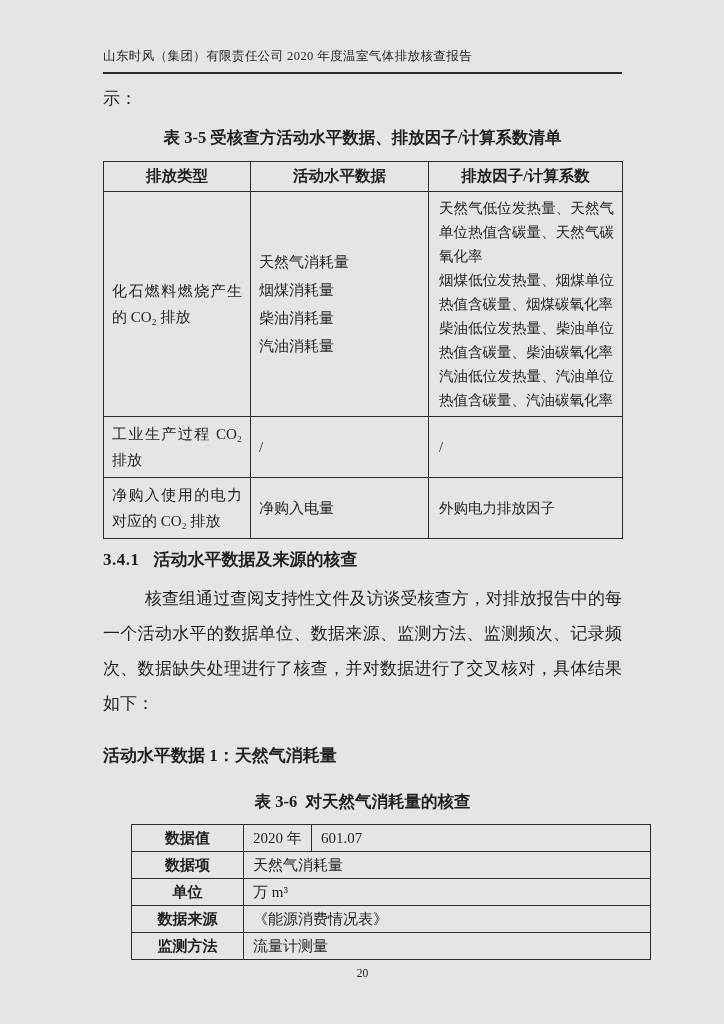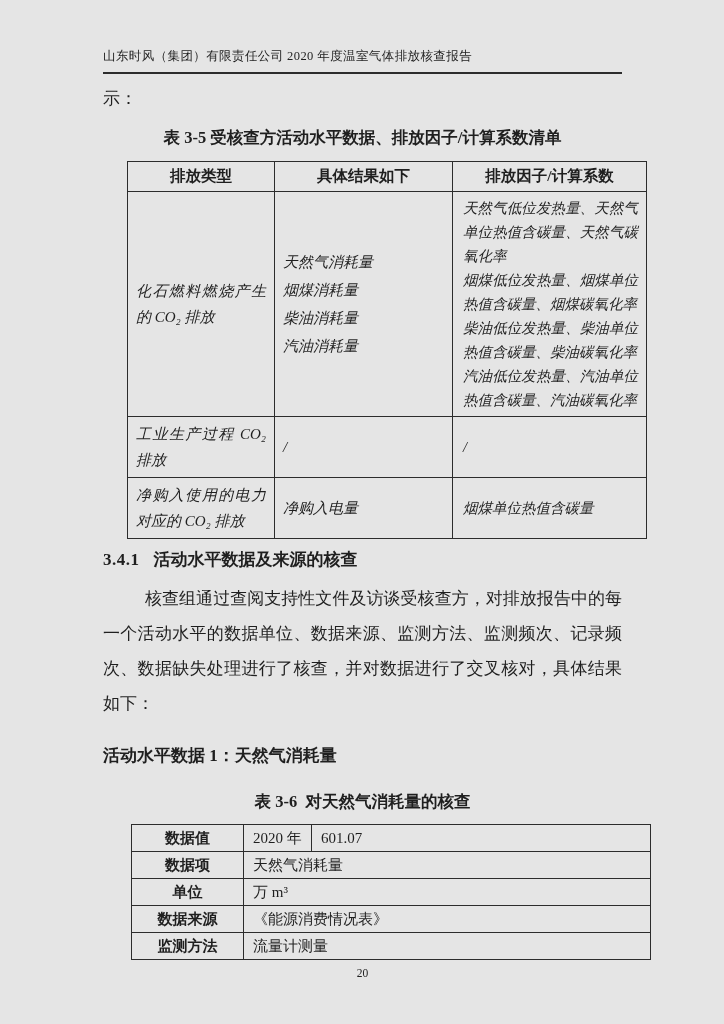--- a/index.html
+++ b/index.html
@@ -44,34 +44,33 @@
     border-collapse: collapse;
     table-layout: fixed;
     width: 519px;
   }
   td, th {
     border: 1px solid #2c2c2c;
     vertical-align: middle;
     overflow: hidden;
   }
   
-  .t35 { margin-top: 12px; margin-left: 24px; }
+  .t35 { margin-top: 12px; }
   .t35 th {
     font-size: 15.5px;
     font-weight: bold;
     text-align: center;
   }
   .t35 tr.hdr { height: 30px; }
   .t35 tr.r1 { height: 222px; }
   .t35 tr.r2 { height: 44px; }
   .t35 tr.r3 { height: 52px; }
   .t35 td {
     font-size: 15px;
     padding: 4px 8px;
-    font-style: italic;
   }
   .t35 td.c-type {
     line-height: 26px;
     text-align: justify;
   }
   .t35 td.c-act {
     line-height: 28px;
   }
   .t35 td.c-fac {
     font-size: 14.5px;
@@ -132,21 +131,21 @@
 
     <table class="t35">
       <colgroup>
           <col style="width:147px">
           <col style="width:178px">
           <col style="width:194px">
         </colgroup>
       <thead>
         <tr class="hdr">
           <th>排放类型</th>
-          <th>具体结果如下</th>
+          <th>活动水平数据</th>
           <th>排放因子/计算系数</th>
         </tr>
       </thead>
       <tbody>
         <tr class="r1">
           <td class="c-type pre">化石燃料燃烧产生的 CO₂ 排放</td>
           <td class="c-act pre">天然气消耗量
 烟煤消耗量
 柴油消耗量
 汽油消耗量</td>
@@ -156,21 +155,21 @@
 汽油低位发热量、汽油单位热值含碳量、汽油碳氧化率</td>
         </tr>
         <tr class="r2">
           <td class="c-type pre">工业生产过程 CO₂ 排放</td>
           <td class="c-act pre">/</td>
           <td class="c-fac pre">/</td>
         </tr>
         <tr class="r3">
           <td class="c-type pre">净购入使用的电力对应的 CO₂ 排放</td>
           <td class="c-act pre">净购入电量</td>
-          <td class="c-fac pre">烟煤单位热值含碳量</td>
+          <td class="c-fac pre">外购电力排放因子</td>
         </tr>
       </tbody>
     </table>
 
     <div class="section-heading">
       <span class="sec-num">3.4.1</span><span>活动水平数据及来源的核查</span>
     </div>
 
     <div class="body-paragraph">核查组通过查阅支持性文件及访谈受核查方，对排放报告中的每一个活动水平的数据单位、数据来源、监测方法、监测频次、记录频次、数据缺失处理进行了核查，并对数据进行了交叉核对，具体结果如下：</div>
 

